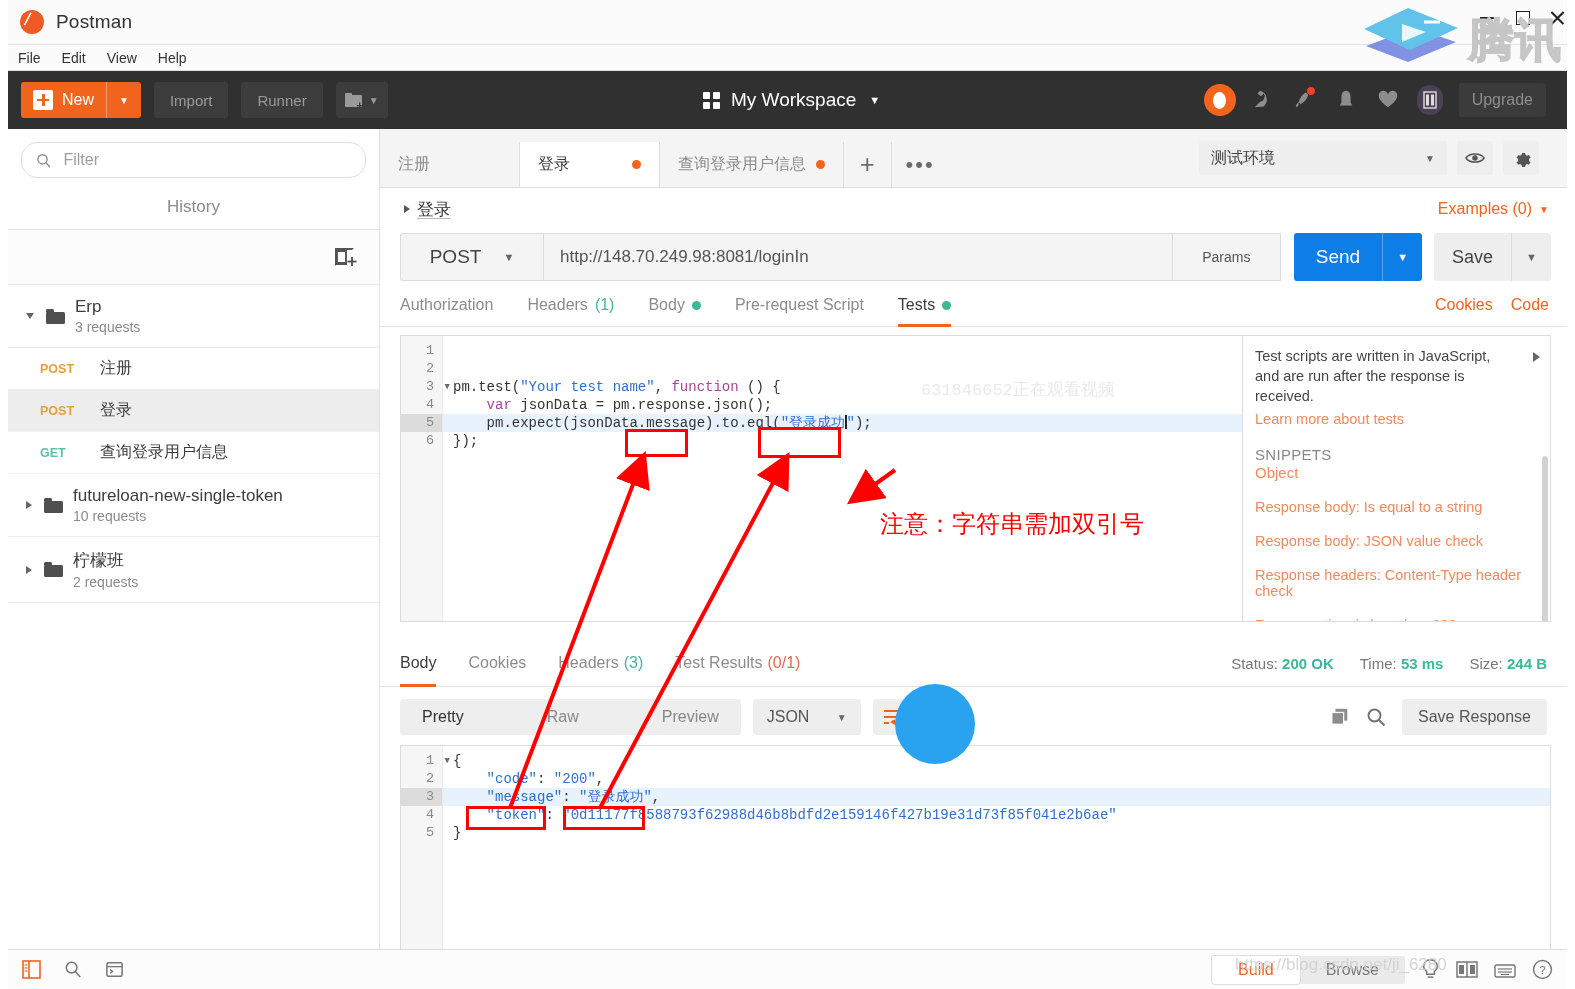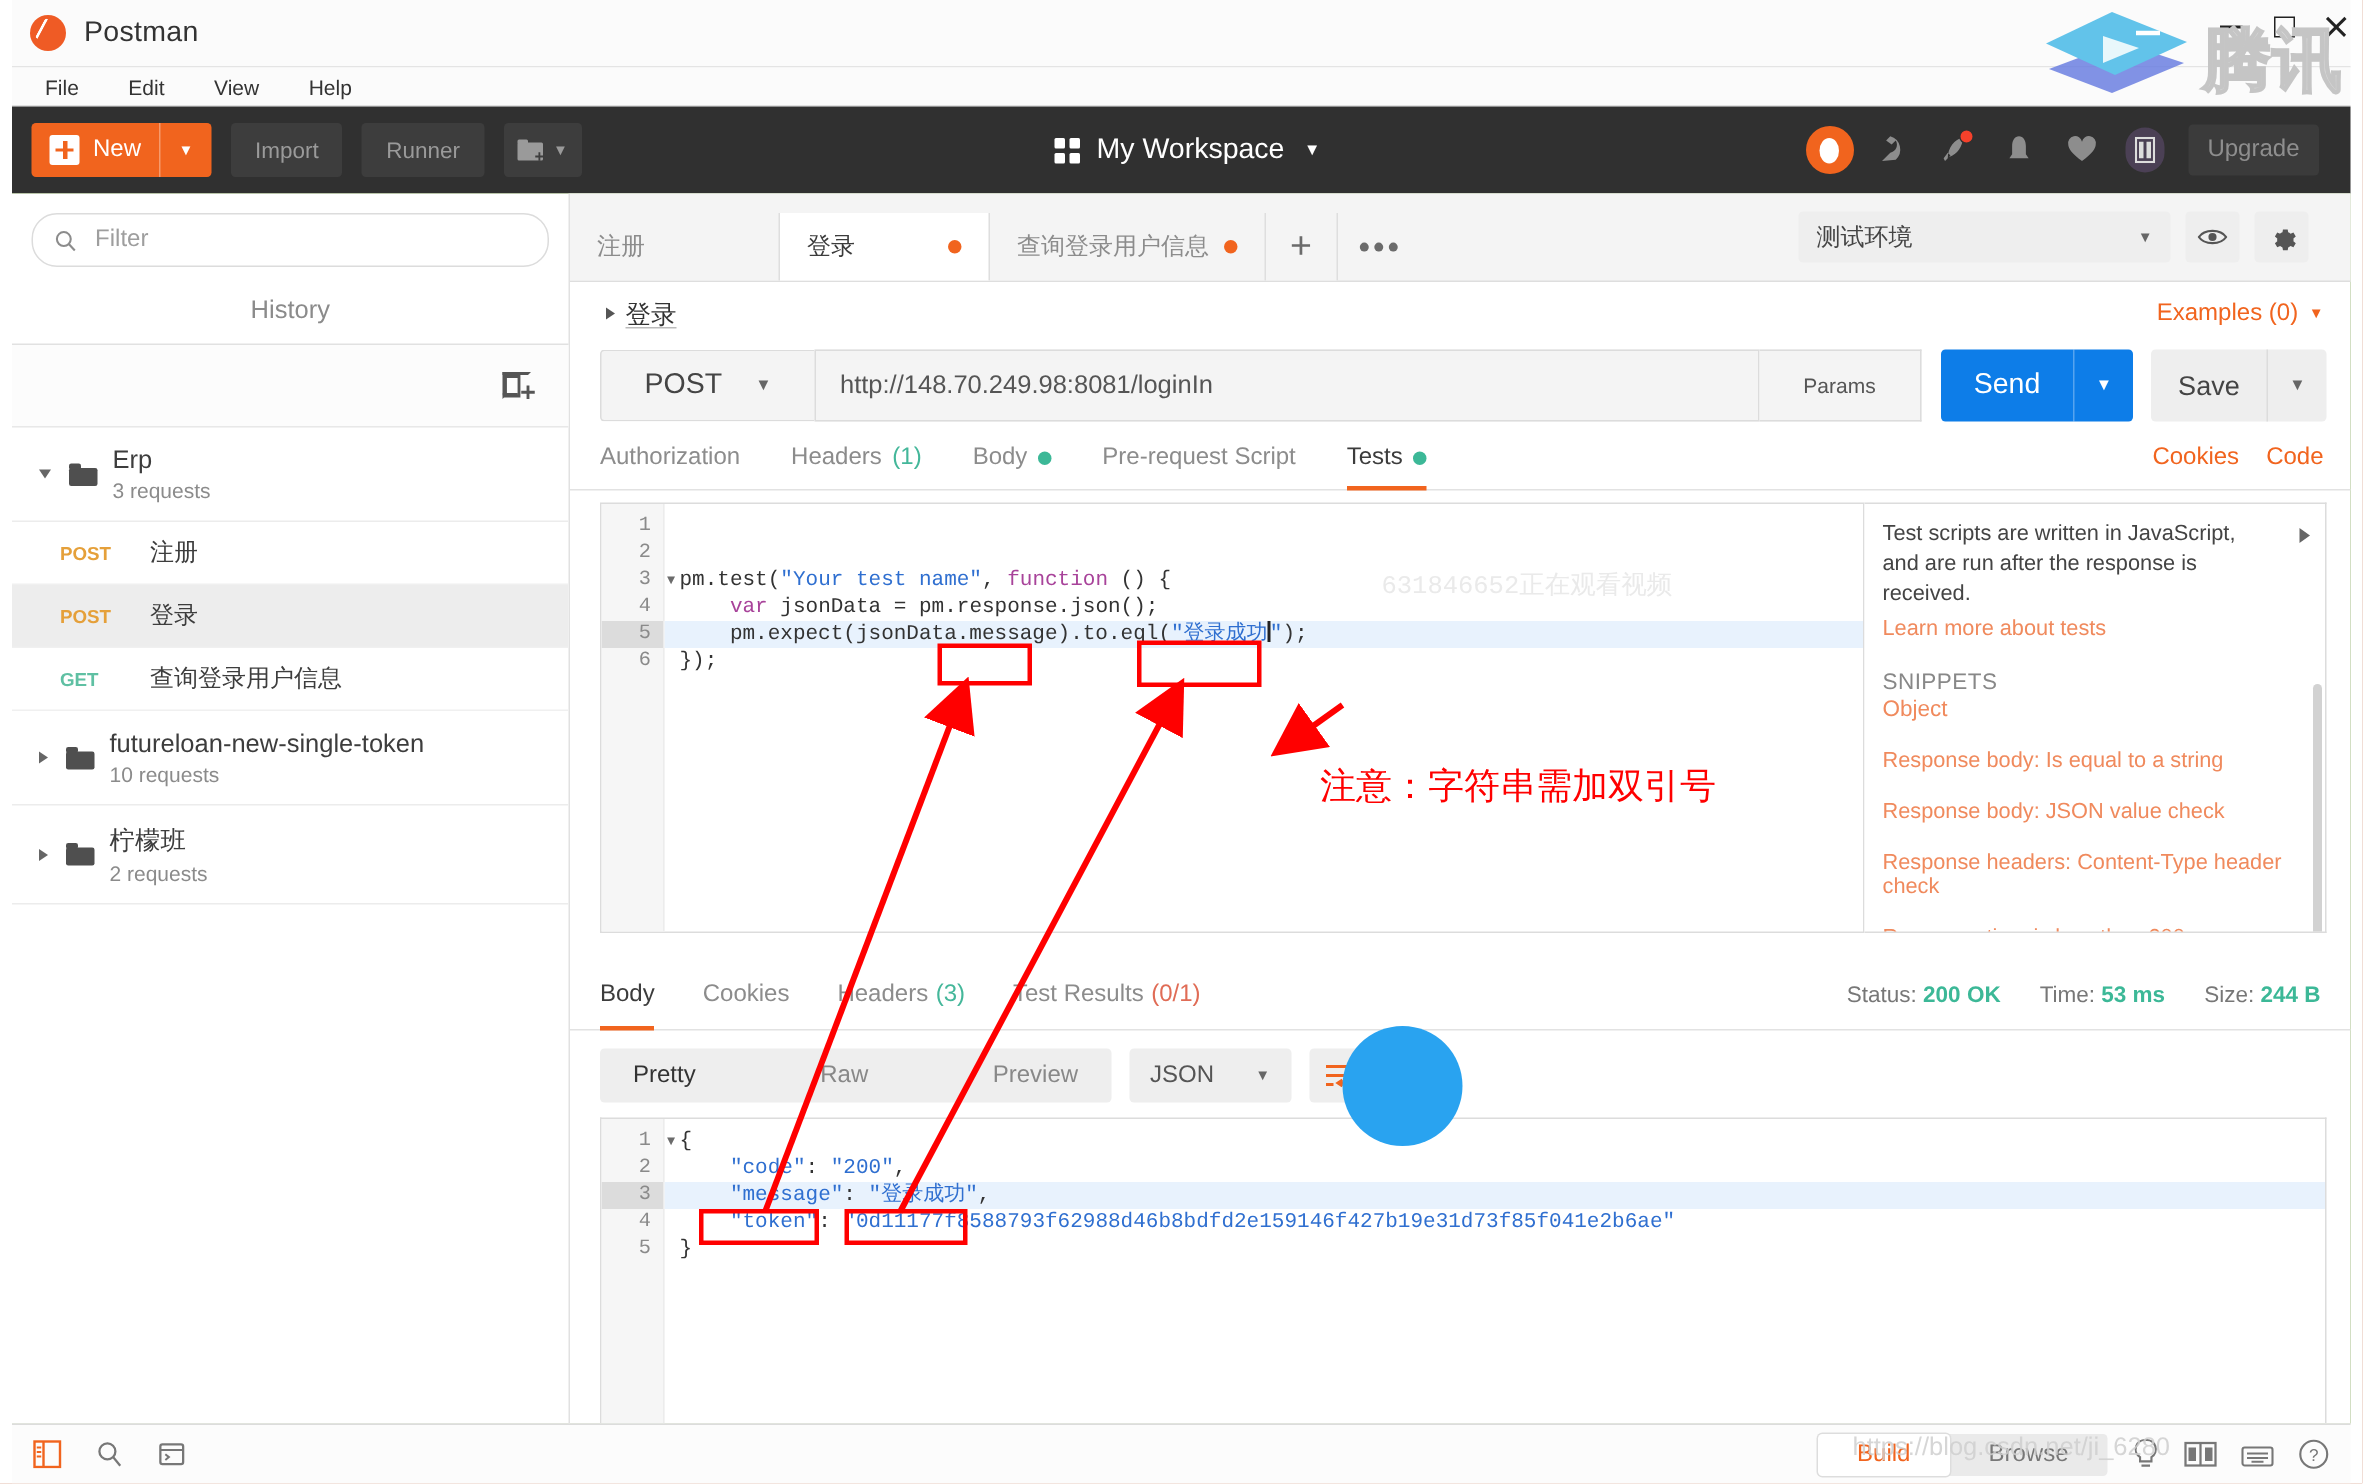--- a/index.html
+++ b/index.html
@@ -26,21 +26,21 @@
   .winbtns{position:absolute;right:10px;top:10px;display:flex;gap:20px;align-items:center;z-index:6;}
   .wb{width:15px;height:15px;position:relative;cursor:default;}
   .wb-min:after{content:"";position:absolute;left:0;top:7px;width:15px;height:1.6px;background:#222;}
   .wb-max:after{content:"";position:absolute;left:1px;top:1px;width:12px;height:12px;border:1.6px solid #222;}
   .wb-close:before,.wb-close:after{content:"";position:absolute;left:-1px;top:7px;width:17px;height:1.6px;background:#222;}
   .wb-close:before{transform:rotate(45deg);} .wb-close:after{transform:rotate(-45deg);}
 
   
   .menubar{height:26px;background:#fbfbfb;display:flex;align-items:center;padding-left:10px;
            border-bottom:1px solid #e0e0e0;box-sizing:border-box;z-index:3;position:relative;margin:0 8px;}
-  .menubar span{font-size:14px;color:#333;margin-right:21px;margin-left:12px;}
+  .menubar span{font-size:14px;color:#333;margin-right:21px;}
 
   
   .toolbar{height:58px;background:#303030;display:flex;align-items:center;position:relative;z-index:3;
            margin:0 8px;box-sizing:border-box;}
   .btn-new{margin-left:13px;height:36px;background:#f1641e;border-radius:3px;display:flex;align-items:center;
            color:#fff;font-size:16px;}
   .btn-new .plus{width:20px;height:20px;background:#fff;border-radius:2px;margin:0 9px 0 12px;position:relative;}
   .btn-new .plus:before{content:"";position:absolute;left:9px;top:4px;width:2.5px;height:12px;background:#f1641e;}
   .btn-new .plus:after{content:"";position:absolute;left:4px;top:8.7px;width:12px;height:2.5px;background:#f1641e;}
   .btn-new .lbl{padding-right:12px;}
@@ -526,20 +526,31 @@
           <span style="font-size:10px;color:#666;">▼</span>
         </div>
         <div class="wrapbtn">
           <svg width="20" height="16" viewBox="0 0 20 16">
             <line x1="1" y1="2" x2="19" y2="2" stroke="#f1641e" stroke-width="2"></line>
             <path d="M1 8 h14 a3 3 0 0 1 0 5 h-5" fill="none" stroke="#f1641e" stroke-width="2"></path>
             <path d="M12 11 l-3 2 3 2" fill="none" stroke="#f1641e" stroke-width="2"></path>
             <line x1="1" y1="14" x2="6" y2="14" stroke="#f1641e" stroke-width="2"></line>
           </svg>
         </div>
+        <div class="respright">
+          <svg width="20" height="20" viewBox="0 0 22 22">
+            <rect x="6" y="2" width="13" height="13" fill="#8c8c8c"></rect>
+            <rect x="2" y="6" width="13" height="13" fill="#8c8c8c" stroke="#fff" stroke-width="1.4"></rect>
+          </svg>
+          <svg width="20" height="20" viewBox="0 0 20 20">
+            <circle cx="8.5" cy="8.5" r="6" fill="none" stroke="#6f6f6f" stroke-width="1.9"></circle>
+            <line x1="13" y1="13" x2="18.5" y2="18.5" stroke="#6f6f6f" stroke-width="1.9"></line>
+          </svg>
+          <div class="saveresp">Save Response</div>
+        </div>
       </div>
 
       <div class="respbody">
         <div class="gutter">
           <div class="gline"><span>1</span><span class="fold">▼</span></div>
           <div class="gline">2</div>
           <div class="gline hl">3</div>
           <div class="gline">4</div>
           <div class="gline">5</div>
         </div>

